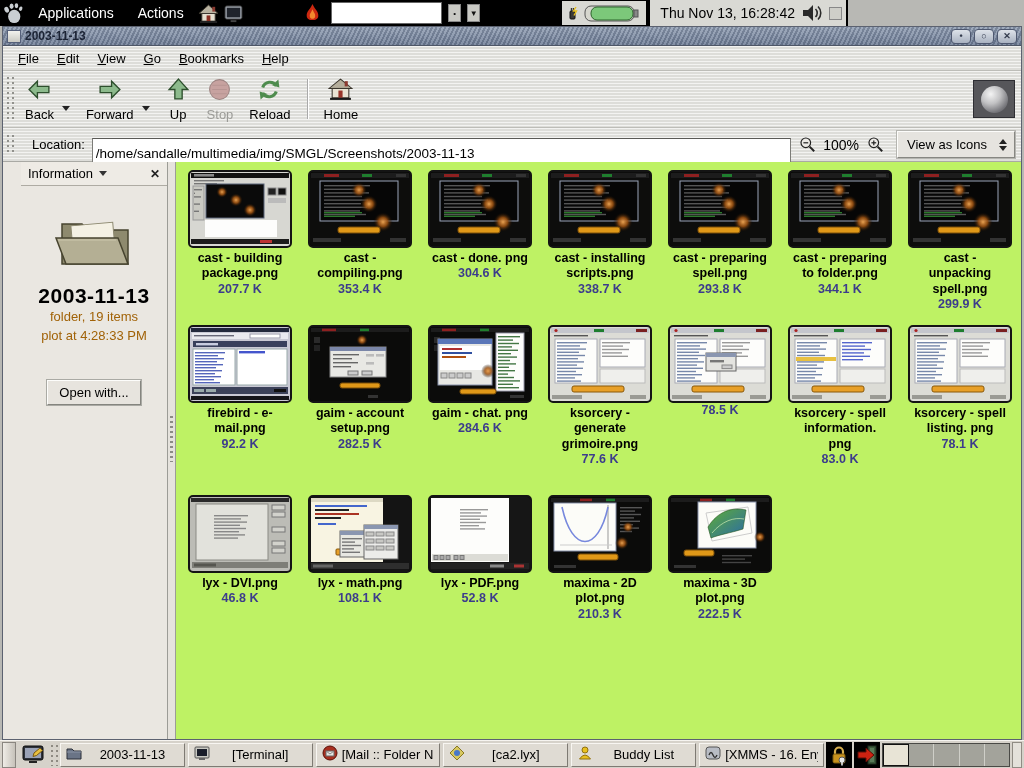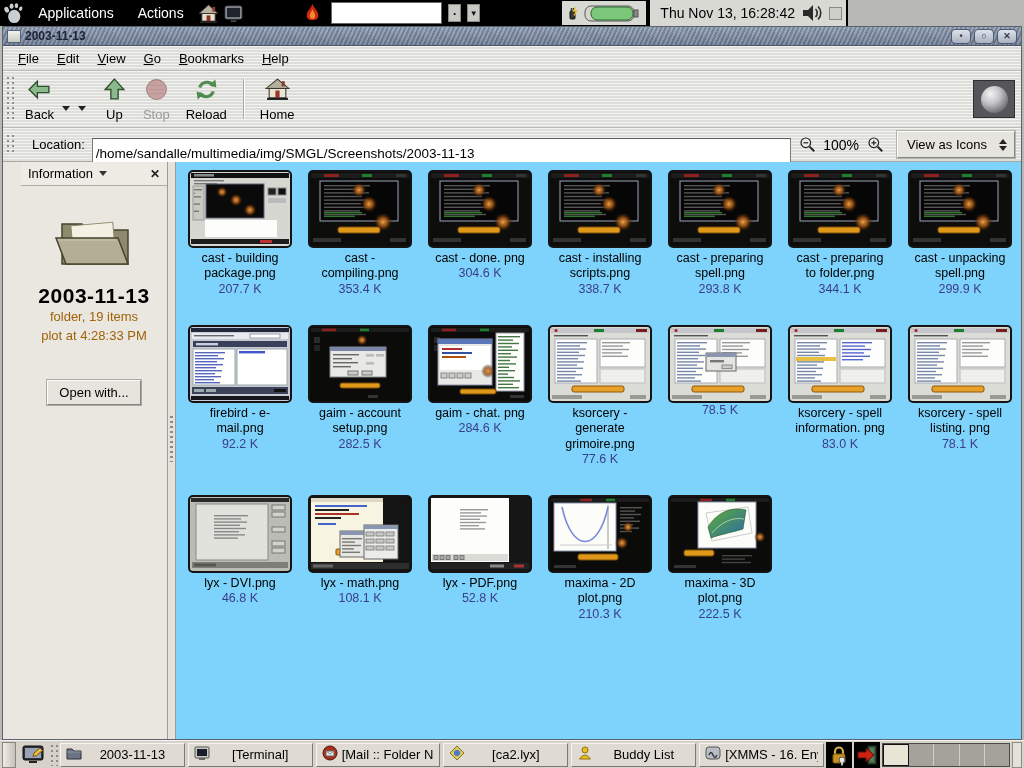--- a/index.html
+++ b/index.html
@@ -85,21 +85,21 @@
   .hdr-caret{width:0;height:0;border-left:4px solid transparent;border-right:4px solid transparent;border-top:5px solid #333;}
   #sidebar-close{margin-left:auto;font-size:12px;font-weight:bold;color:#222;}
   #sidebar-folder-icon{margin:26px auto 6px;width:84px;height:66px;}
   #sidebar-title{font-size:21px;font-weight:bold;color:#000;text-align:center;letter-spacing:0.5px;}
   .sidebar-detail{font-size:13px;color:#a16207;text-align:center;line-height:1.45;}
   #open-with-btn{margin:34px auto 0;padding:4px 11px;font-size:13px;color:#000;background:#e7e4de;
     border:1px solid;border-color:#fdfdfb #85857f #85857f #fdfdfb;box-shadow:0 0 0 1px #aaaaa4;}
   #splitter{width:7px;flex:0 0 7px;background:#e6e3dd;border-right:1px solid #9c9c96;position:relative;}
   #splitter::after{content:"";position:absolute;left:2px;top:44%;width:3px;height:46px;
     background:repeating-linear-gradient(180deg,#8b8b86 0 2px,rgba(0,0,0,0) 2px 5px);}
-  #main-view{flex:1;background:#7dd3fc;position:relative;overflow:hidden;}
+  #main-view{flex:1;background:#bef264;position:relative;overflow:hidden;font-weight:bold;}
   .icon-row{position:absolute;left:4px;display:flex;}
   .file-item{width:120px;display:flex;flex-direction:column;align-items:center;}
   .thumb{width:100px;height:74px;border:2px solid #141414;border-radius:5px;overflow:hidden;background:#000;}
   .thumb svg{display:block;width:100px;height:74px;}
   .file-name{margin-top:3px;width:98px;text-align:center;font-size:12.5px;line-height:1.22;color:#000;word-wrap:break-word;}
   .file-size{font-size:12.5px;color:#3c3c8c;text-align:center;}
   
   #taskbar{position:absolute;left:0;top:740px;width:1024px;height:28px;background:#d6d2ca;
     border-top:1px solid #f6f4f0;display:flex;align-items:center;padding:0 2px;box-sizing:border-box;gap:2px;}
   #panel-hide{width:12px;height:24px;background:linear-gradient(90deg,#efece6,#c6c2ba);border:1px solid #8a8680;}
@@ -207,20 +207,26 @@
   <div id="toolbar" class="chrome">
     <div class="grip"></div>
 
     <div class="tb-btn">
         <div><svg viewBox="0 0 24 24">
             <path d="M10 4 V9 H21 V15 H10 V20 L2 12 Z" fill="#8cba8c" stroke="#2d4f2d" stroke-width="1.3"></path>
           </svg></div>
         <span class="tb-label">Back</span>
       </div>
       <div class="tb-drop"></div>
+      <div class="tb-btn">
+        <div><svg viewBox="0 0 24 24">
+            <path d="M14 4 V9 H3 V15 H14 V20 L22 12 Z" fill="#8cba8c" stroke="#2d4f2d" stroke-width="1.3"></path>
+          </svg></div>
+        <span class="tb-label">Forward</span>
+      </div>
       <div class="tb-drop"></div>
       <div class="tb-btn">
         <div><svg viewBox="0 0 24 24">
             <path d="M12 2 L21 12 H15.5 V21 H8.5 V12 H3 Z" fill="#8cba8c" stroke="#2d4f2d" stroke-width="1.3"></path>
           </svg></div>
         <span class="tb-label">Up</span>
       </div>
       <div class="tb-btn disabled">
         <div><svg viewBox="0 0 24 24">
             <circle cx="12" cy="12" r="9.5" fill="#c7a2a0" stroke="#9d8482"></circle>

